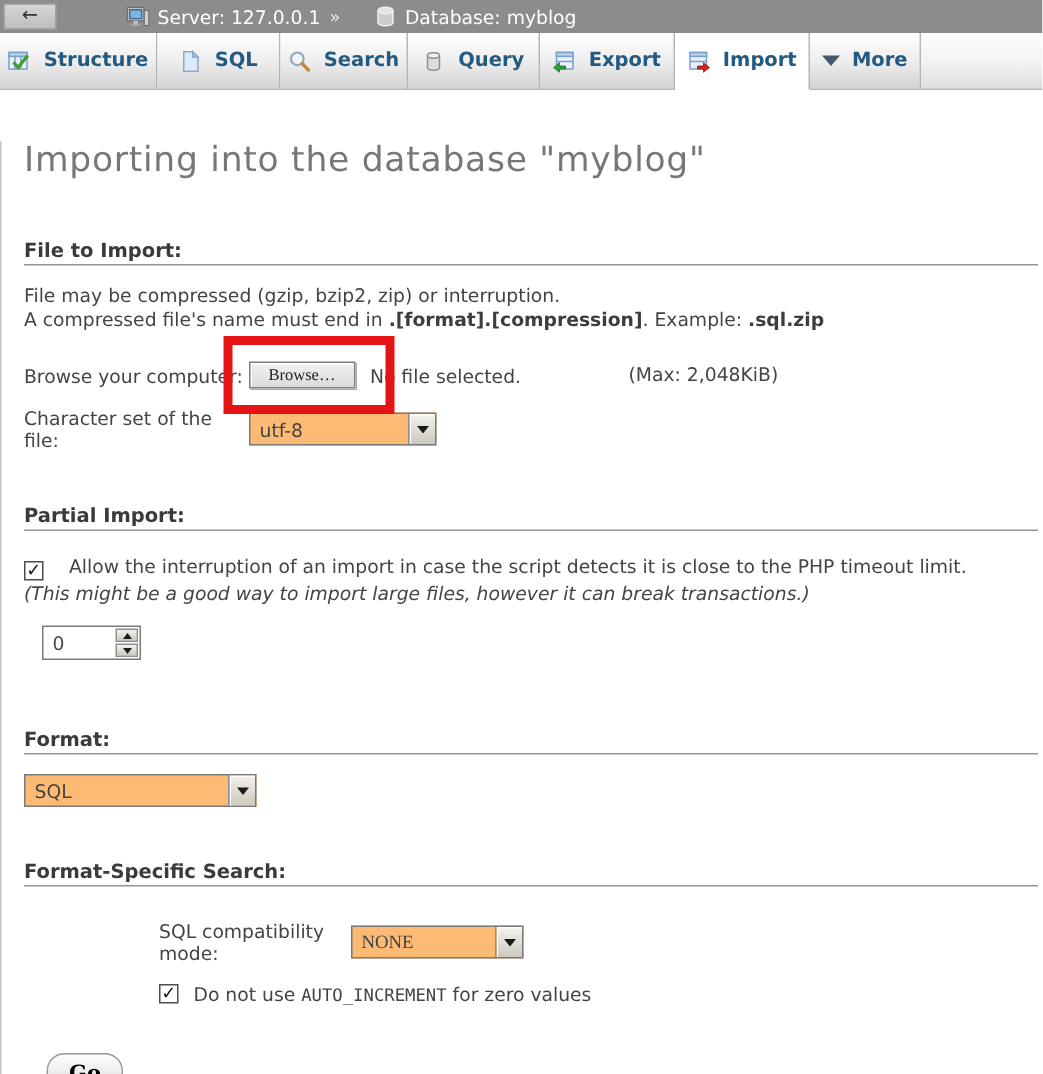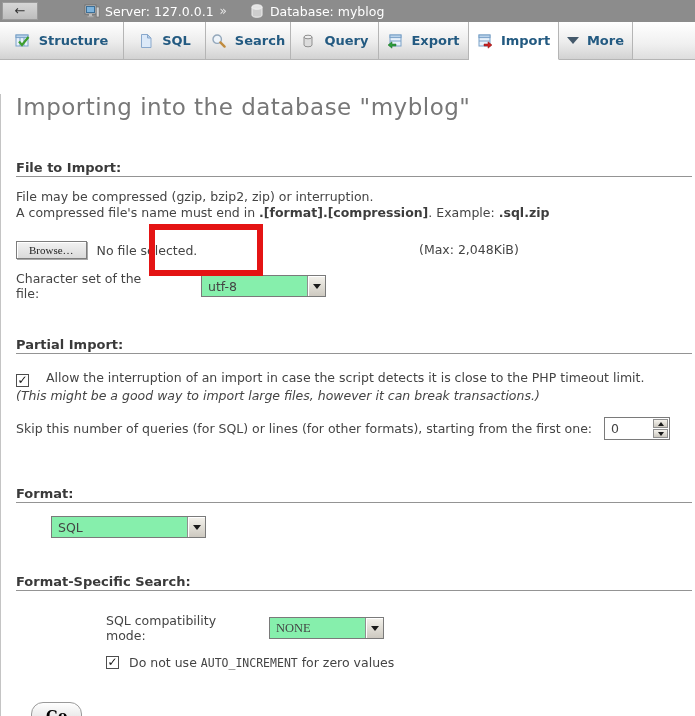--- a/index.html
+++ b/index.html
@@ -80,21 +80,21 @@
     width: 114px; height: 52px;
     border: 6px solid #e41414;
     z-index: 10; pointer-events: none;
   }
 
   .charset-row { margin-top: 9px; }
 
   
   .w-select {
     display: inline-flex; align-items: stretch; height: 22px;
-    border: 1px solid #7a7a7a; background: #86efac; cursor: pointer; margin-left: 35px;
+    border: 1px solid #7a7a7a; background: #fdba74; cursor: pointer;
   }
   .w-select .val { flex: 1; display: flex; align-items: center; padding: 0 6px; color: #444; }
   .w-select .btn {
     width: 18px; flex: none; display: flex; align-items: center; justify-content: center;
     background: linear-gradient(#f4f2ec,#cdc9c0);
     border-left: 1px solid #8f8f8f;
     box-shadow: inset 1px 1px 0 #fff;
   }
   .w-select .btn .tri { width:0; height:0; border-left:4px solid transparent; border-right:4px solid transparent; border-top:5px solid #1a1a1a; }
   .sel-charset { width: 125px; }
@@ -166,21 +166,21 @@
       <svg viewBox="0 0 16 16" width="16" height="16">
         <path d="M3 4 v8 a5 2.2 0 0 0 10 0 v-8" fill="#cdcdcd" stroke="#efefef" stroke-width="1"></path>
         <ellipse cx="8" cy="4" rx="5" ry="2.2" fill="#e4e4e4" stroke="#efefef"></ellipse>
       </svg>
     </span>
     <span class="crumb-text">Database: myblog</span>
   </span>
 </div>
 
 <div class="tabbar">
-  <div class="tab" style="width:124px">
+  <div class="tab" style="width:105px">
     <span class="icon16">
       <svg viewBox="0 0 16 16" width="16" height="16">
         <rect x="1" y="2" width="12" height="11" fill="#e8f1fa" stroke="#7aa1c8"></rect>
         <line x1="5" y1="2" x2="5" y2="13" stroke="#7aa1c8"></line>
         <line x1="9" y1="2" x2="9" y2="13" stroke="#7aa1c8"></line>
         <rect x="1" y="2" width="12" height="2.6" fill="#b9d2ea" stroke="#7aa1c8"></rect>
         <path d="M4 8.5 l3 3.5 l6.5 -8" stroke="#3e9e2e" stroke-width="2.2" fill="none"></path>
       </svg>
     </span>
     <span>Structure</span>
@@ -246,20 +246,21 @@
   <h1>Importing into the database "myblog"</h1>
 
   <div class="section-head mt-file">File to Import:</div>
 
   <div class="desc">
     <div>File may be compressed (gzip, bzip2, zip) or interruption.</div>
     <div><span>A compressed file's name must end in </span><b>.[format].[compression]</b><span>. Example: </span><b>.sql.zip</b></div>
   </div>
 
   <div class="row browse-row">
+    <span class="field-label">Browse your computer:</span>
     <button class="win-btn">Browse…</button>
     <span class="nofile">No file selected.</span>
     <span class="maxsize">(Max: 2,048KiB)</span>
     <div class="red-box"></div>
   </div>
 
   <div class="row charset-row">
     <span class="field-label">Character set of the file:</span>
     <span class="w-select sel-charset">
       <span class="val">utf-8</span>
@@ -269,21 +270,20 @@
     </span>
   </div>
 
   <div class="section-head mt-partial">Partial Import:</div>
 
   <div class="pi-label">
     <span class="cb">✓</span><span>Allow the interruption of an import in case the script detects it is close to the PHP timeout limit. </span><span class="pi-note">(This might be a good way to import large files, however it can break transactions.)</span>
   </div>
 
   <div class="row skip-row">
-    <span>Skip this number of queries (for SQL) or lines (for other formats), starting from the first one:</span>
     <span class="spinbox">
       <span class="num">0</span>
       <span class="spin-btns">
         <span class="spin-btn">
             <span class="tri-up-s"></span>
           </span>
         <span class="spin-btn">
             <span class="tri-dn-s"></span>
           </span>
       </span>

